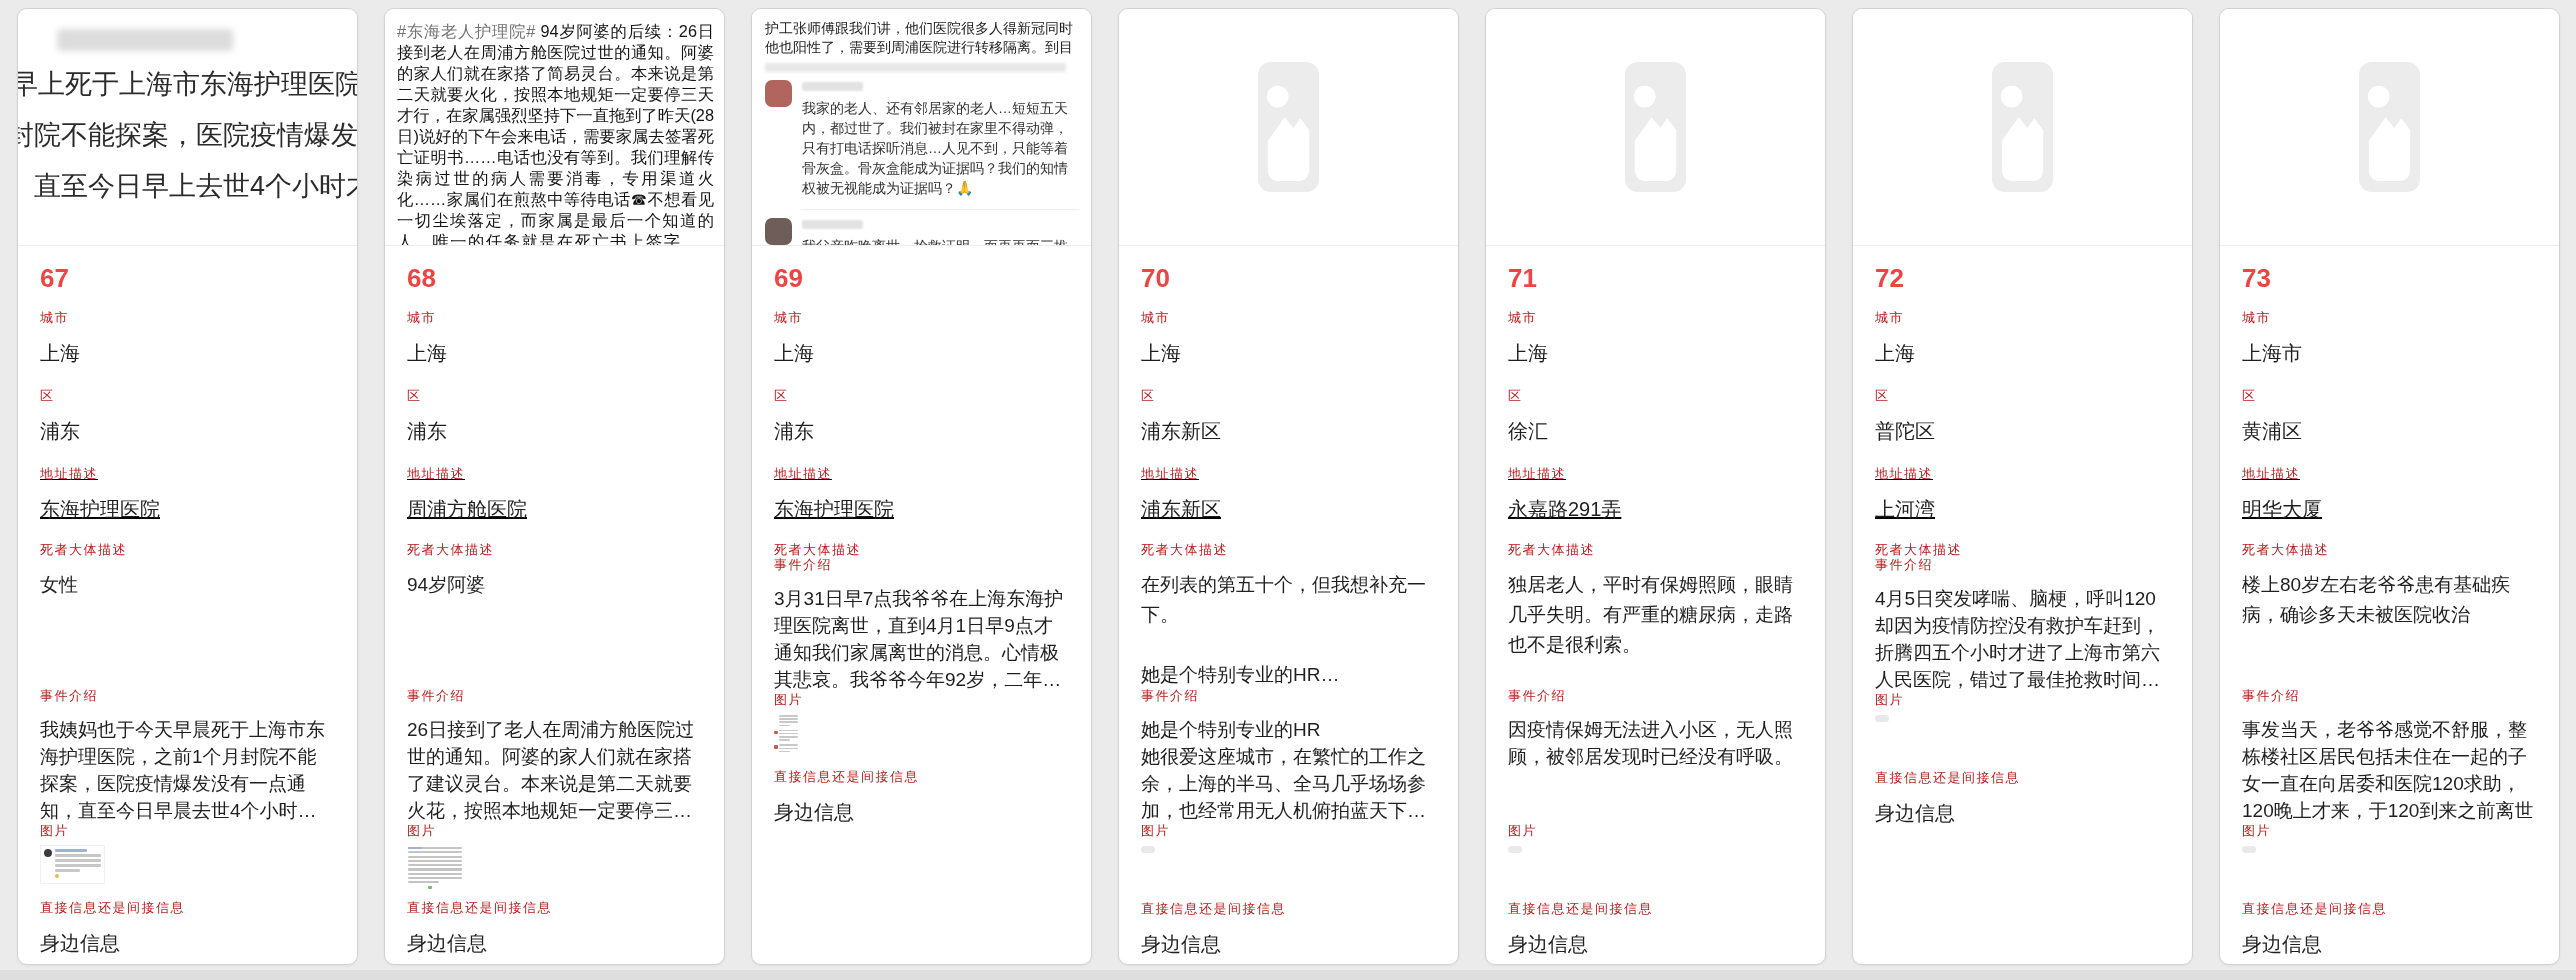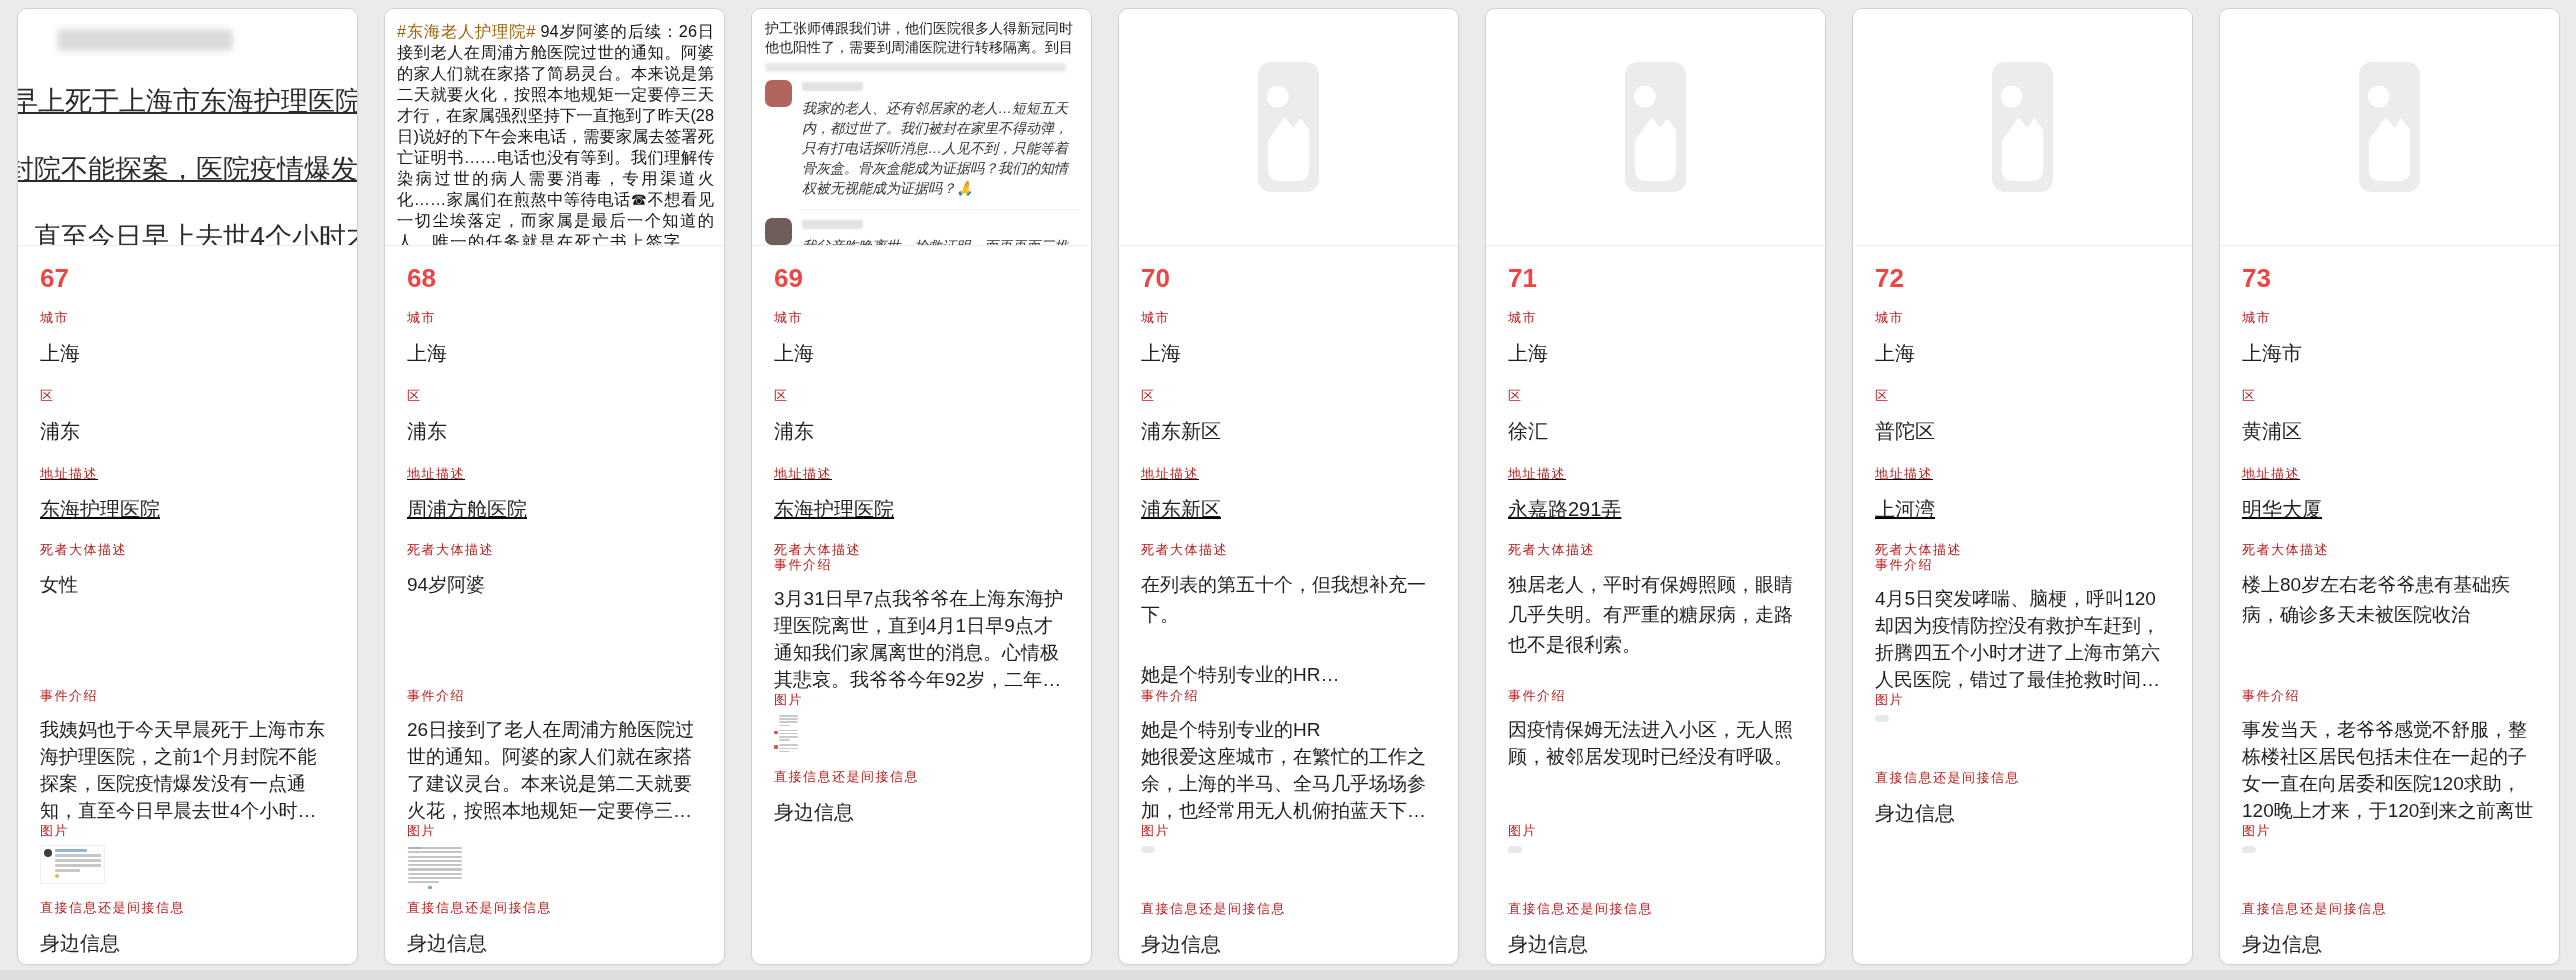--- a/index.html
+++ b/index.html
@@ -40,33 +40,33 @@
   .f-image { margin-top:0; }
   .thumb-area { margin-top:7px; height:47px; }
   .f-direct { margin-top:8px; }
 
   
   .shot-blur { padding:12px 0 0 0; font-size:27px; color:#2b2b2b; }
   .blur-row1 { width:176px; height:22px; background:#dcdcdc; border-radius:4px; filter:blur(3px); margin:8px 0 0 39px; }
   .blur-row2 { display:flex; align-items:center; margin-top:16px; }
   .blur-row2 .blurline { width:249px; height:26px; background:#c7d3e0; border-radius:4px; filter:blur(4px); flex:none; }
   .blur-row2 .t { margin-left:14px; white-space:nowrap; letter-spacing:2px; }
-  .bigline { white-space:nowrap; margin-top:32px;text-decoration:underline; }
+  .bigline { white-space:nowrap; margin-top:15px; }
   .bigline.l1 { margin-left:-7px; }
   .bigline.l2 { margin-left:-11px; }
   .bigline.l3 { margin-left:16px; }
 
   
   .shot-text { padding:12px 10px 0 12px; font-size:16.3px; line-height:21px; color:#141414; text-align:justify; }
-  .hashtag { color:#a16207; }
+  .hashtag { color:#737373; }
 
   
   .shot-comments { padding:10px 12px 0 13px; font-size:14px; line-height:19px; color:#1d1d1d; }
   .c-blur { height:9px; width:96%; background:#e8e8e8; border-radius:2px; filter:blur(1.5px); margin:6px 0 6px; }
-  .comment { display:flex; margin-top:8px;font-style:italic; }
+  .comment { display:flex; margin-top:8px; }
   .comment .avatar { width:27px; height:27px; border-radius:7px; flex:none; margin-right:10px; }
   .avatar.a1 { background:#b2655c; }
   .avatar.a2 { background:#6e5d58; }
   .c-col { flex:1; min-width:0; }
   .c-nameblur { width:61px; height:9px; background:#e2e2e2; border-radius:2px; filter:blur(1px); margin:2px 0 7px; }
   .c-text { font-size:14px; line-height:20px; color:#333; }
   .c-div { height:1px; background:#efefef; margin:11px 0 2px 36px; }
 
   
   .card-media.ph { display:flex; align-items:center; justify-content:center; }

